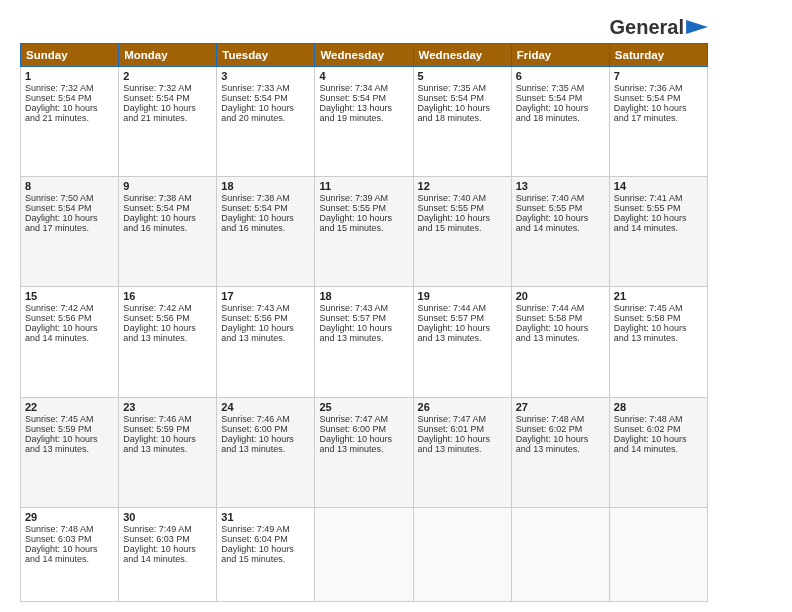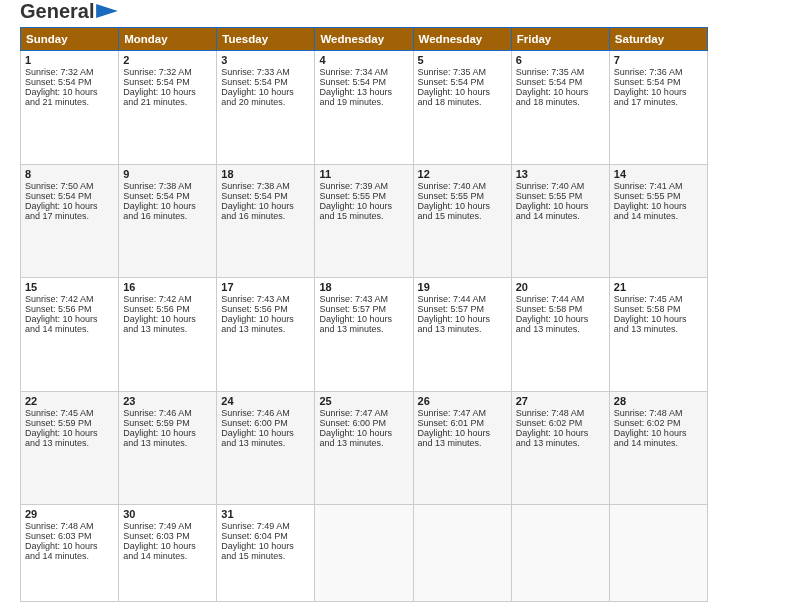--- a/index.html
+++ b/index.html
@@ -6,23 +6,24 @@
     body {
       font-family: Arial, sans-serif;
       background: #fff;
       width: 792px;
       height: 612px;
       overflow: hidden;
     }
     .page {
       width: 728px;
       height: 612px;
-      padding: 0 20px 10px 20px;
+      padding: 16px 20px 10px 20px;
       display: flex;
       flex-direction: column;
+      align-items: flex-end;
     }
     .header {
       display: flex;
       align-items: flex-start;
       justify-content: space-between;
       margin-bottom: 8px;
     }
     .logo {
       display: flex;
       flex-direction: column;

